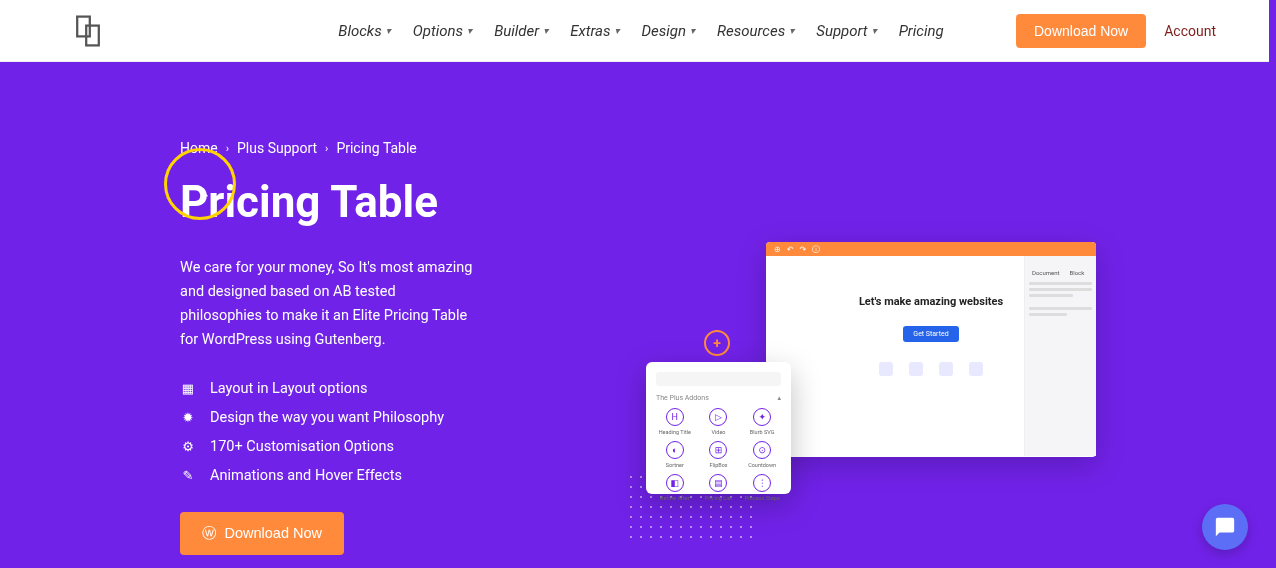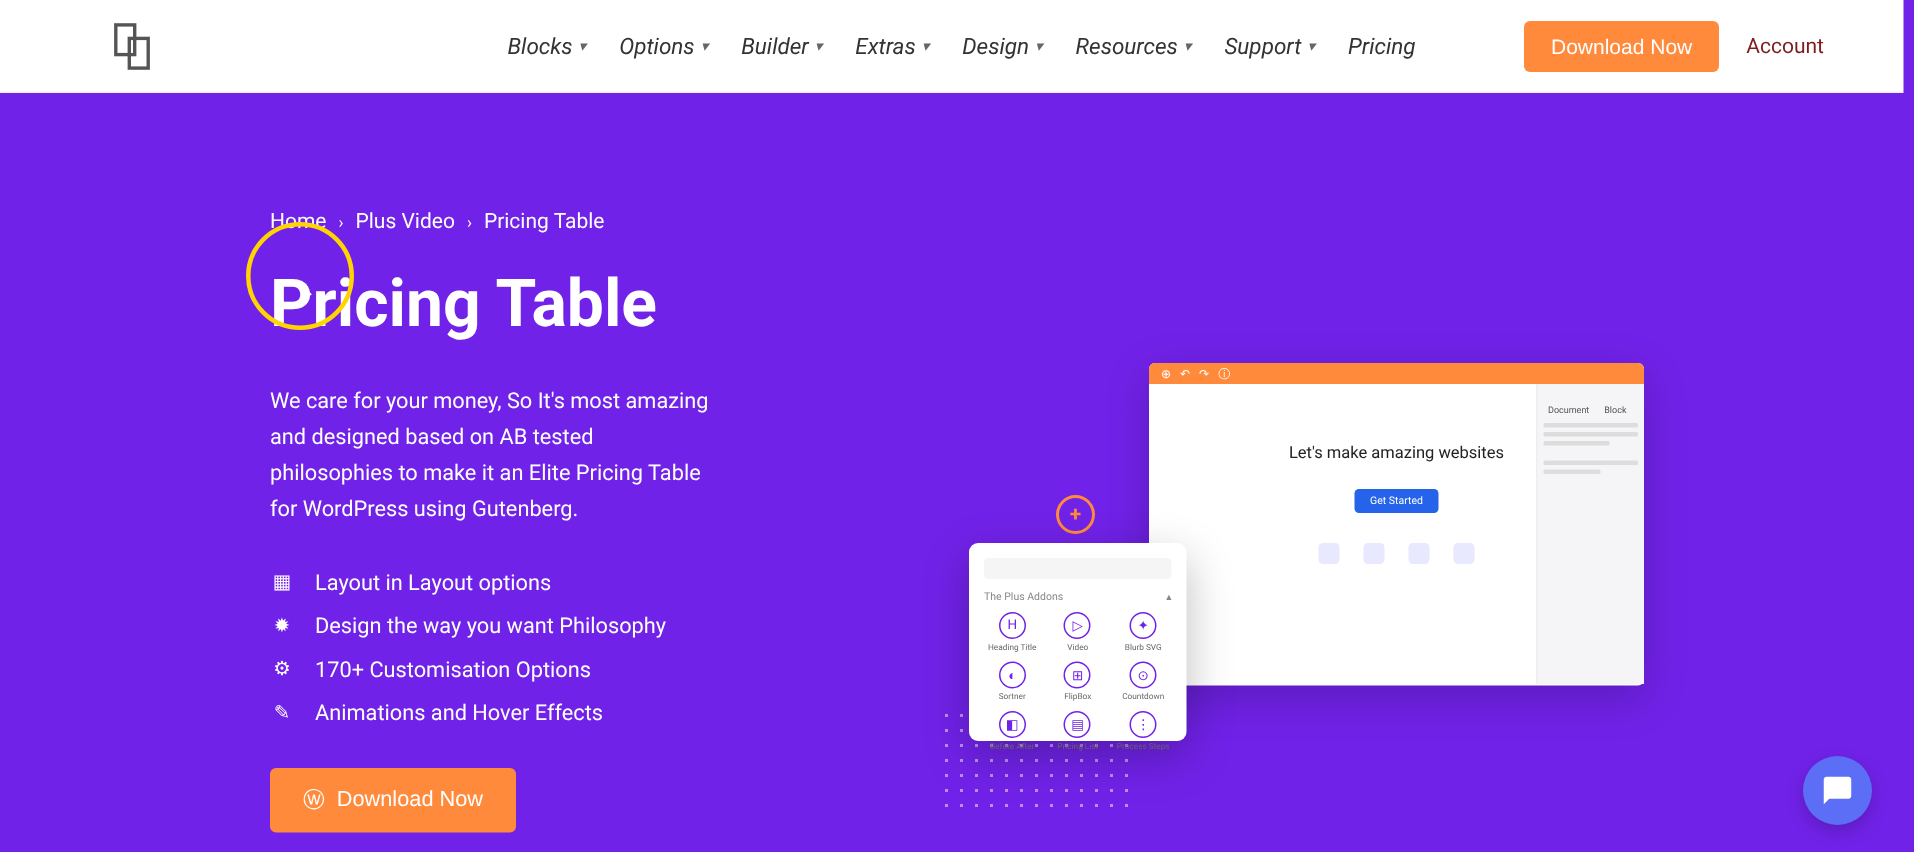--- a/index.html
+++ b/index.html
@@ -26,21 +26,21 @@
 .hero-download { background: #ff8a3c; color: #fff; padding: 12px 22px; border-radius: 4px; font-size: 14.5px; font-weight: 500; border: none; cursor: pointer; display: inline-flex; align-items: center; gap: 8px; }
 
 .highlight-circle { position: absolute; left: 164px; top: 148px; width: 72px; height: 72px; border: 3px solid #ffd400; border-radius: 50%; pointer-events: none; }
 .cursor { position: absolute; left: 198px; top: 184px; font-size: 14px; color: #fff; pointer-events: none; }
 
 .preview { position: absolute; right: 180px; top: 180px; width: 470px; height: 320px; }
 .editor-window { position: absolute; right: 0; top: 0; width: 330px; height: 215px; background: #fff; border-radius: 4px; box-shadow: 0 8px 30px rgba(0,0,0,.2); }
 .editor-top { height: 14px; background: #ff8a3c; border-radius: 4px 4px 0 0; display: flex; align-items: center; padding: 0 8px; gap: 6px; }
 .editor-top span { font-size: 8px; color: #fff; }
 .editor-body { padding: 20px; text-align: center; position: relative; }
-.editor-headline { font-size: 11px; font-weight: 400; color: #222; line-height: 1.4; margin: 18px 0 12px; }
+.editor-headline { font-size: 11px; font-weight: 700; color: #222; line-height: 1.4; margin: 18px 0 12px; }
 .editor-btn { background: #2563eb; color: #fff; font-size: 7px; padding: 4px 10px; border-radius: 3px; display: inline-block; }
 .editor-sidebar { position: absolute; right: 0; top: 14px; width: 72px; height: 200px; background: #f5f5f7; border-left: 1px solid #eee; padding: 4px; }
 .side-tab { font-size: 6px; color: #555; padding: 2px 3px; display: inline-block; }
 .side-line { height: 3px; background: #ddd; margin: 3px 0; border-radius: 1px; }
 .editor-icons { display: flex; justify-content: center; gap: 16px; margin-top: 20px; }
 .ed-icon { width: 14px; height: 14px; background: #e8e8ff; border-radius: 3px; }
 
 .popup { position: absolute; left: 20px; top: 120px; width: 145px; height: 132px; background: #fff; border-radius: 6px; box-shadow: 0 10px 30px rgba(0,0,0,.25); padding: 10px; }
 .popup-search { height: 14px; background: #f5f5f5; border-radius: 3px; margin-bottom: 8px; }
 .popup-label { font-size: 7px; color: #888; margin-bottom: 6px; display: flex; justify-content: space-between; }
@@ -108,21 +108,21 @@
     <button class="download-btn">Download Now</button>
     <a class="account">Account</a>
   </div>
 </header>
 
 <section class="hero">
   <div class="hero-left">
     <div class="breadcrumb">
       <a>Home</a>
       <span class="bc-sep">›</span>
-      <a>Plus Video</a>
+      <a>Plus Support</a>
       <span class="bc-sep">›</span>
       <span>Pricing Table</span>
     </div>
     <h1 class="title">Pricing Table</h1>
     <p class="desc">We care for your money, So It's most amazing and designed based on AB tested philosophies to make it an Elite Pricing Table for WordPress using Gutenberg.</p>
     <div class="features">
       <div class="feature">
           <span class="feat-icon">▦</span>
           <span>Layout in Layout options</span>
         </div>

